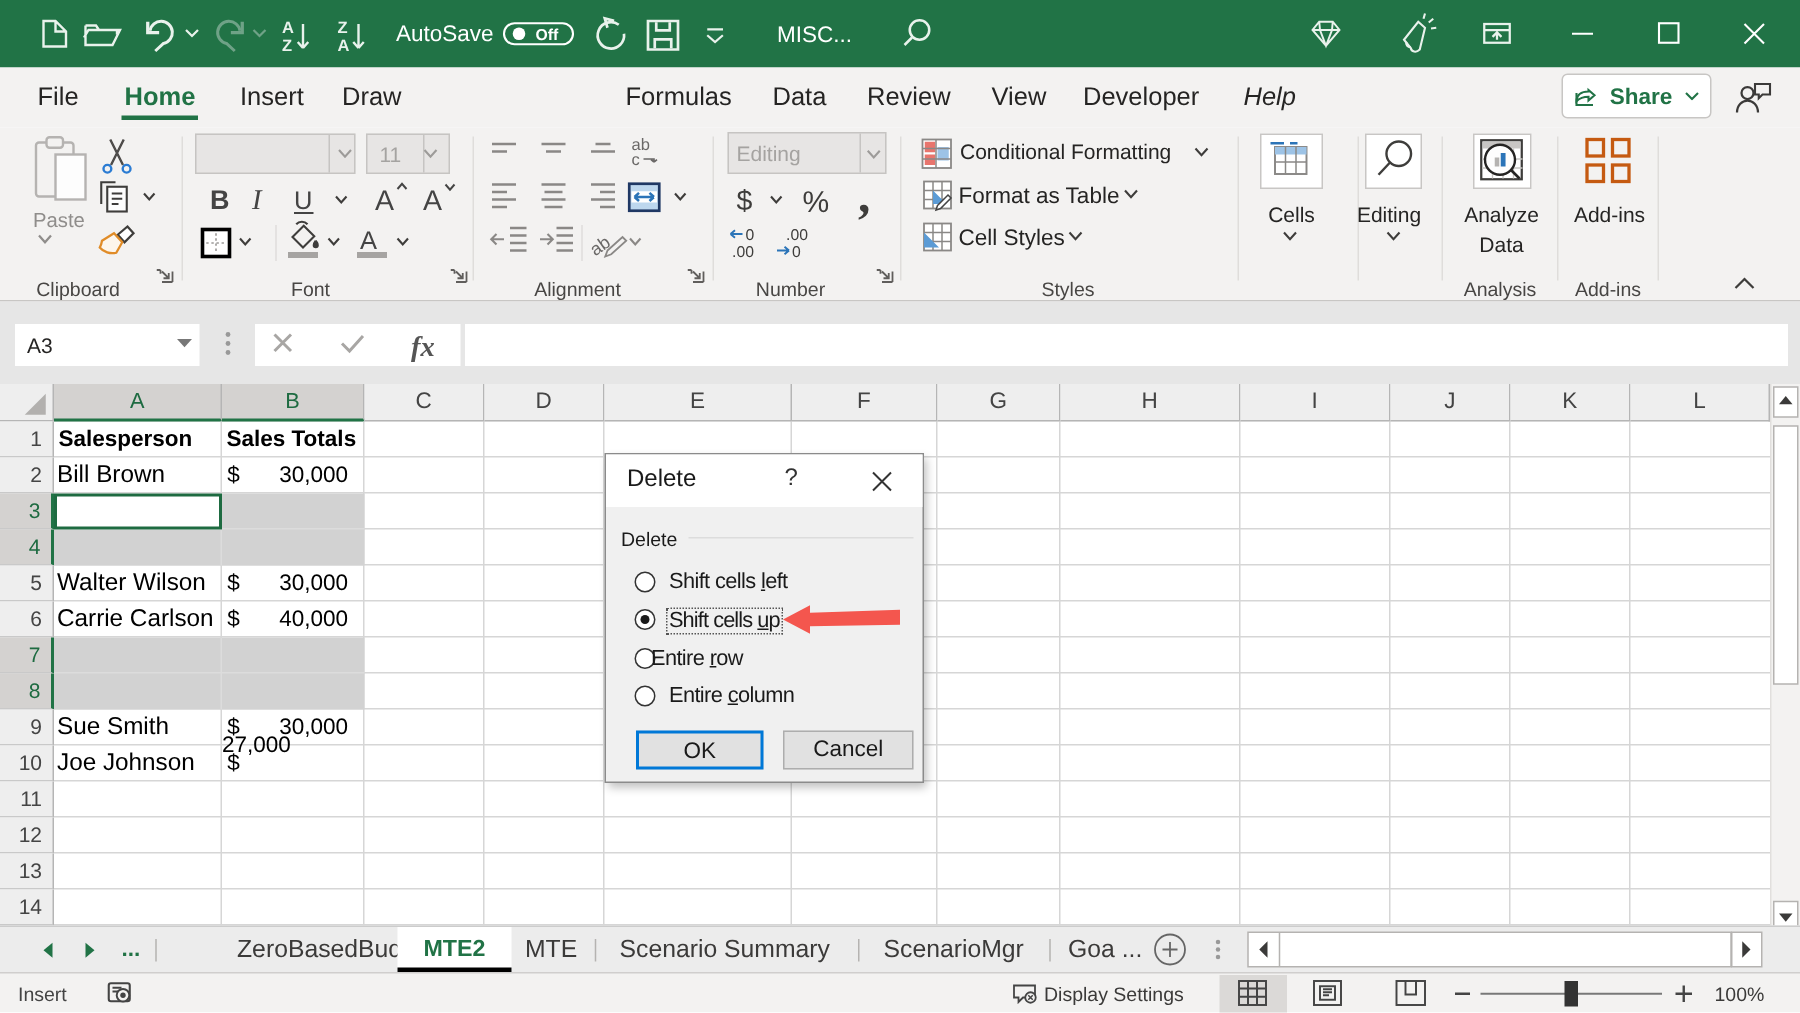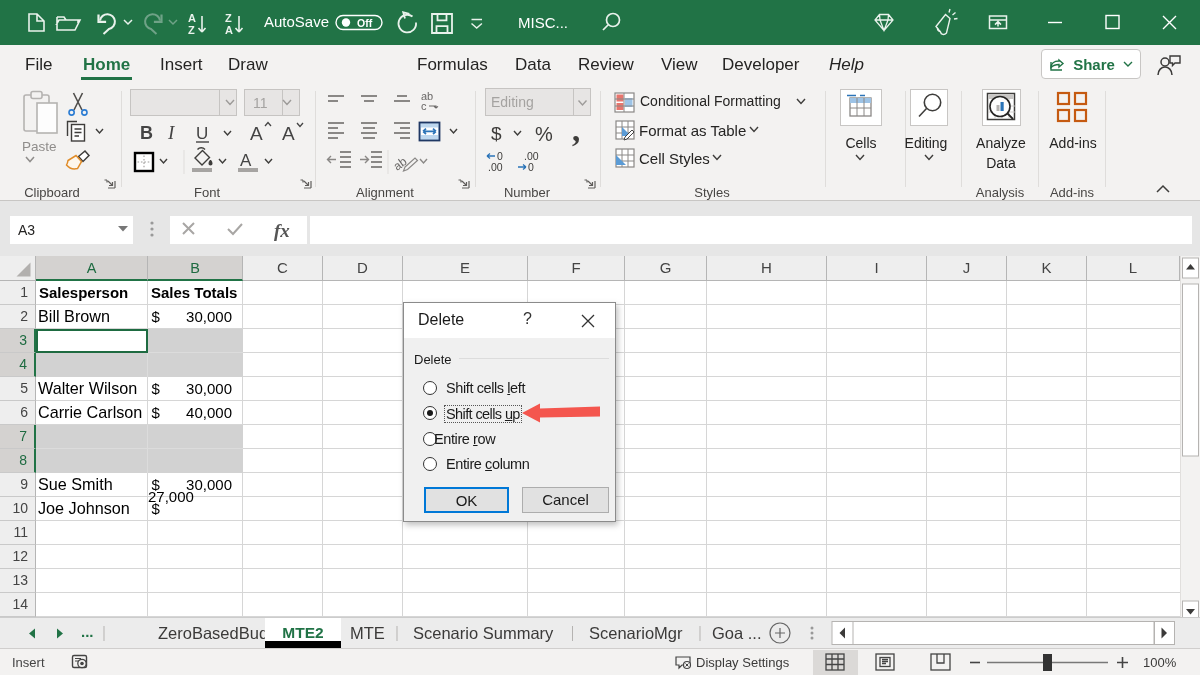--- a/index.html
+++ b/index.html
@@ -39,21 +39,21 @@
 .rowhdr.sel { background:#d4d2d0; color:#1e6b41; border-right:2px solid #217346; }
 .cell { position:absolute; height:24px; font-size:16.2px; color:#000; line-height:23px; white-space:nowrap; }
 .cell.num { font-size:15px; }
 .cell.hdr { font-size:15px; font-weight:bold; }
 .gv { position:absolute; top:31px; width:1px; height:336px; background:#d6d6d6; }
 .gh { position:absolute; left:36px; width:1144px; height:1px; background:#d6d6d6; }
 
 
 #sheettabs { left:0; top:617px; width:1200px; height:31px; background:#ececec; border-top:1px solid #cccccc; }
 .stab { position:absolute; top:0; height:30px; line-height:30px; font-size:16.5px; color:#3b3a39; }
-.stab.active { color:#217346; font-weight:bold; background:#ffffff; border-bottom:7px solid #000000; }
+.stab.active { color:#217346; font-weight:bold; background:#ffffff; border-bottom:3px solid #000000; }
 
 
 #statusbar { left:0; top:648px; width:1200px; height:27px; background:#f3f2f1; border-top:1px solid #d0cecd; font-size:13px; color:#444; }
 
 
 #dialog { left:403px; top:302px; width:213px; height:220px; background:#f0f0f0; border:1px solid #8b8b8b; box-shadow:2px 3px 6px rgba(0,0,0,0.25); }
 .radio { position:absolute; width:14px; height:14px; border-radius:50%; border:1px solid #333; background:#fff; }
 .radio.rsel::after { content:""; position:absolute; left:3px; top:3px; width:6px; height:6px; border-radius:50%; background:#1a1a1a; }
 .rlbl { position:absolute; font-size:14.5px; letter-spacing:-0.4px; color:#1a1a1a; white-space:nowrap; }
 .dbtn { position:absolute; height:26px; background:#e1e1e1; font-size:15px; color:#1a1a1a; text-align:center; line-height:23px; }

